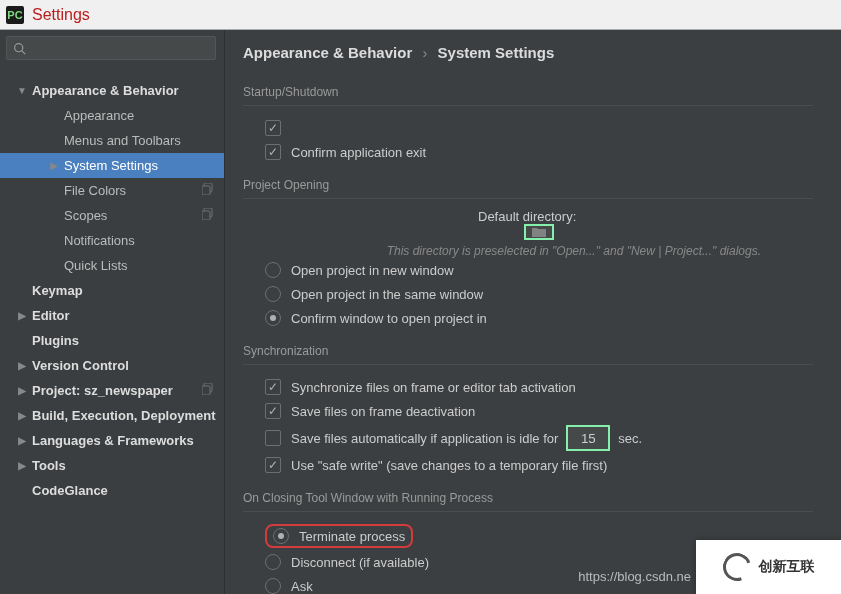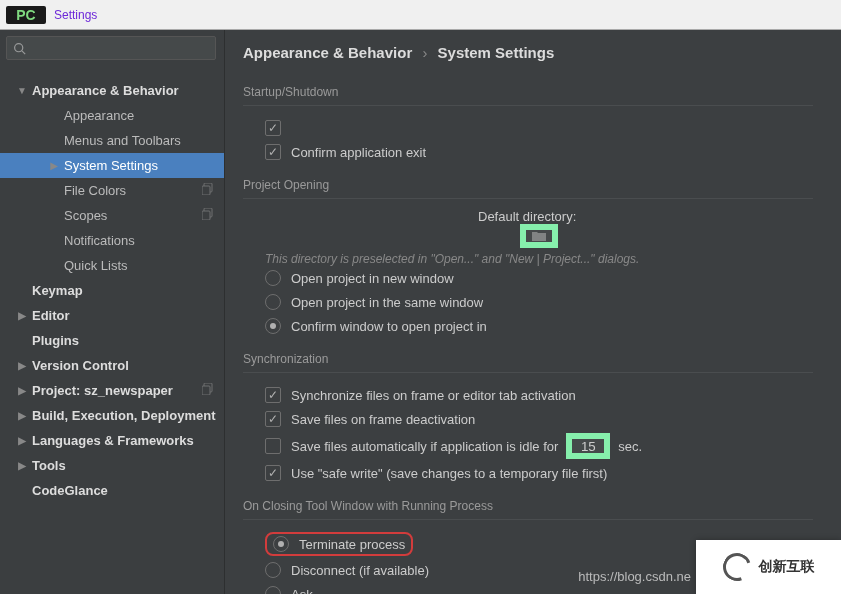--- a/index.html
+++ b/index.html
@@ -1,20 +1,20 @@
 <!DOCTYPE html>
 <html><head>
 <meta charset="utf-8">
 <style>
 * { margin: 0; padding: 0; box-sizing: border-box; font-family: "Segoe UI", Arial, sans-serif; }
 body { width: 841px; height: 594px; background: #3c3f41; color: #bbbbbb; font-size: 13px; overflow: hidden; position: relative; }
 
 .title-bar { display: flex; align-items: center; height: 30px; background: #f0f0f0; color: #333; padding: 0 6px; border-bottom: 1px solid #aaa; }
-.title-bar .logo { width: 40px; height: 18px; background: #1a1a1a; color: #7fd97f; font-size: 14px; font-weight: bold; display: flex; align-items: center; justify-content: center; border-radius: 2px; margin-right: 8px; }
-.title-bar .title { font-size: 12px; color: #6d28d9; }
+.title-bar .logo { width: 18px; height: 18px; background: #1a1a1a; color: #7fd97f; font-size: 11px; font-weight: bold; display: flex; align-items: center; justify-content: center; border-radius: 2px; margin-right: 8px; }
+.title-bar .title { font-size: 16px; color: #b91c1c; }
 
 .body-row { display: flex; height: calc(100% - 30px); }
 
 .sidebar { width: 225px; background: #3b3e40; border-right: 1px solid #2d2f30; display: flex; flex-direction: column; }
 .search-wrap { padding: 6px 6px 6px 6px; }
 .search-box { width: 210px; height: 24px; background: #45494a; border: 1px solid #555; border-radius: 2px; display: flex; align-items: center; padding: 0 6px; color: #aaa; }
 .search-box svg { opacity: .7; }
 
 .tree { flex: 1; overflow: auto; padding-top: 12px; }
 .tree-item { display: flex; align-items: center; height: 25px; padding-left: 16px; color: #bbbbbb; cursor: pointer; position: relative; }
@@ -33,26 +33,26 @@
 
 .opt-row { display: flex; align-items: center; min-height: 24px; padding: 2px 0 2px 22px; color: #ccc; }
 .chk, .rad { width: 16px; height: 16px; border: 1px solid #6e6e6e; margin-right: 10px; display: inline-flex; align-items: center; justify-content: center; flex-shrink: 0; }
 .chk { border-radius: 2px; }
 .rad { border-radius: 50%; }
 .chk.checked::after { content: "✓"; color: #b0b0b0; font-size: 12px; line-height: 1; }
 .rad.checked::after { content: ""; width: 6px; height: 6px; background: #b0b0b0; border-radius: 50%; }
 
 .field-row { display: flex; align-items: center; padding-left: 22px; margin-top: 4px; flex-direction: column; }
 .field-label { width: 122px; color: #ccc; }
-.text-input { background: #45494a; border: 6px solid #86efac; height: 26px; color: #ccc; padding: 0 6px; }
+.text-input { background: #45494a; border: 2px solid #86efac; height: 26px; color: #ccc; padding: 0 6px; }
 .dir-input { flex: 1; max-width: 365px; display: flex; align-items: center; justify-content: flex-end; padding-right: 6px; }
 .dir-input .folder { opacity: .6; }
 
 .small-input { width: 44px; text-align: center; margin: 0 8px; }
-.hint { color: #888; font-style: italic; font-size: 12px; padding-left: 22px; margin-top: 4px; padding-right: 2px; max-width: 520px; }
+.hint { color: #888; font-style: italic; font-size: 12px; padding-left: 22px; margin-top: 4px; text-align: right; padding-right: 2px; max-width: 520px; }
 
 .highlight-box { border: 2px solid #d23c3c; border-radius: 8px; padding: 2px 6px 2px 0; display: inline-flex; align-items: center; }
 
 .url-watermark { position: absolute; right: 150px; bottom: 10px; color: #d0d0d0; font-size: 13px; opacity: .85; }
 .overlay-logo { position: absolute; right: 0; bottom: 0; height: 54px; width: 145px; background: #fff; display: flex; align-items: center; justify-content: center; color: #333; font-weight: bold; font-size: 14px; box-shadow: 0 0 6px rgba(0,0,0,.3); }
 .overlay-logo .ring { width: 28px; height: 28px; border: 3px solid #555; border-right-color: transparent; border-radius: 50%; transform: rotate(25deg); margin-right: 8px; }
 
 svg.icon-copy { width: 12px; height: 12px; }
 </style>
 </head>

